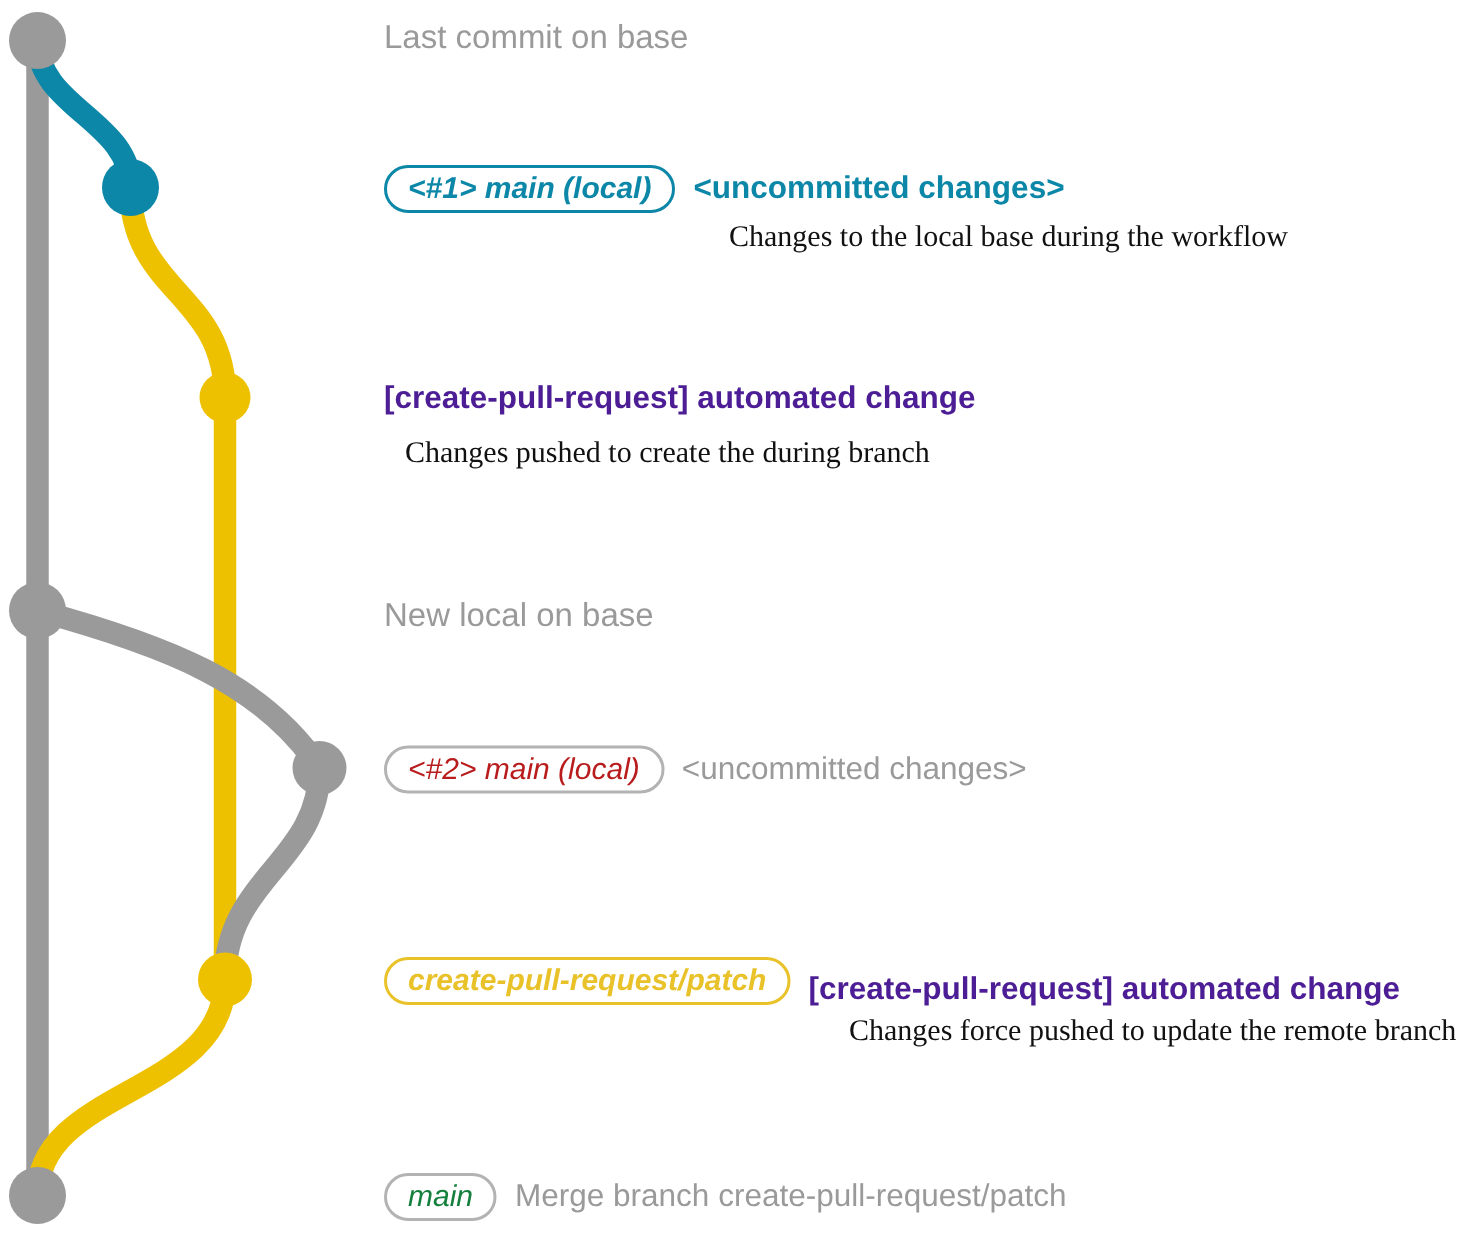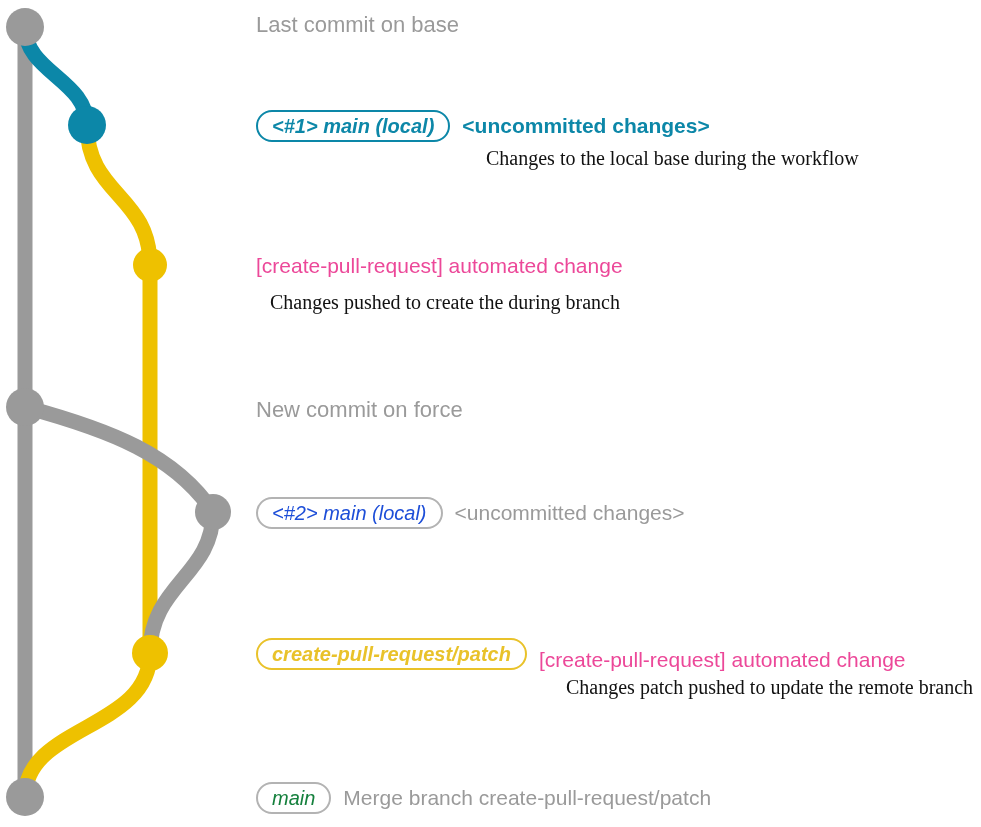--- a/index.html
+++ b/index.html
@@ -40,32 +40,32 @@
     border-radius: 17px;
     border: 2px solid #999999;
     font-size: 20px;
     line-height: 1;
     color: #999999;
     white-space: nowrap;
     background: #ffffff;
     font-style: italic;
   }
   .badge.blue   { border-color: #0c87a8; color: #0c87a8; font-weight: bold; }
-  .badge.gray   { border-color: #b3b3b3; color: #1d4ed8; }
+  .badge.gray   { border-color: #b3b3b3; color: #b91c1c; }
   .badge.yellow { border-color: #e9c22a; color: #e9c22a; font-weight: bold; }
   .badge.plain  { border-color: #b3b3b3; color: #15803d; }
 
   .msg {
     font-size: 21px;
     line-height: 1;
     white-space: nowrap;
   }
   .msg.blue   { color: #0c87a8; font-weight: bold; }
   .msg.gray   { color: #9a9a9a; }
-  .msg.yellow { color: #ec4899; font-weight: normal; }
+  .msg.yellow { color: #4c1d95; font-weight: bold; }
 
   .headline {
     position: absolute;
     font-size: 22px;
     color: #9a9a9a;
     line-height: 1;
     white-space: nowrap;
   }
   .desc {
     position: absolute;
@@ -114,34 +114,34 @@
     <span class="badge-gap"></span>
     <span class="msg blue">&lt;uncommitted changes&gt;</span>
   </div>
   <div class="desc" style="left:486px; top:148px;">Changes to the local base during the workflow</div>
 
   <div class="row" style="left:256px; top:255px;">
     <span class="msg yellow">[create-pull-request] automated change</span>
   </div>
   <div class="desc" style="left:270px; top:292px;">Changes pushed to create the during branch</div>
 
-  <div class="headline" style="left:256px; top:399px;">New commit on force</div>
+  <div class="headline" style="left:256px; top:399px;">New local on base</div>
 
   <div class="row" style="left:256px; top:497px;">
     <span class="badge gray">&lt;#2&gt; main (local)</span>
     <span class="badge-gap"></span>
     <span class="msg gray">&lt;uncommitted changes&gt;</span>
   </div>
 
   <div class="row" style="left:256px; top:638px;align-items:flex-end;">
     <span class="badge yellow">create-pull-request/patch</span>
     <span class="badge-gap"></span>
     <span class="msg yellow">[create-pull-request] automated change</span>
   </div>
-  <div class="desc" style="left:566px; top:677px;">Changes patch pushed to update the remote branch</div>
+  <div class="desc" style="left:566px; top:677px;">Changes force pushed to update the remote branch</div>
 
   <div class="row" style="left:256px; top:782px;">
     <span class="badge plain">main</span>
     <span class="badge-gap"></span>
     <span class="msg gray">Merge branch create-pull-request/patch</span>
   </div>
 
 </div>
 
 </body></html>

